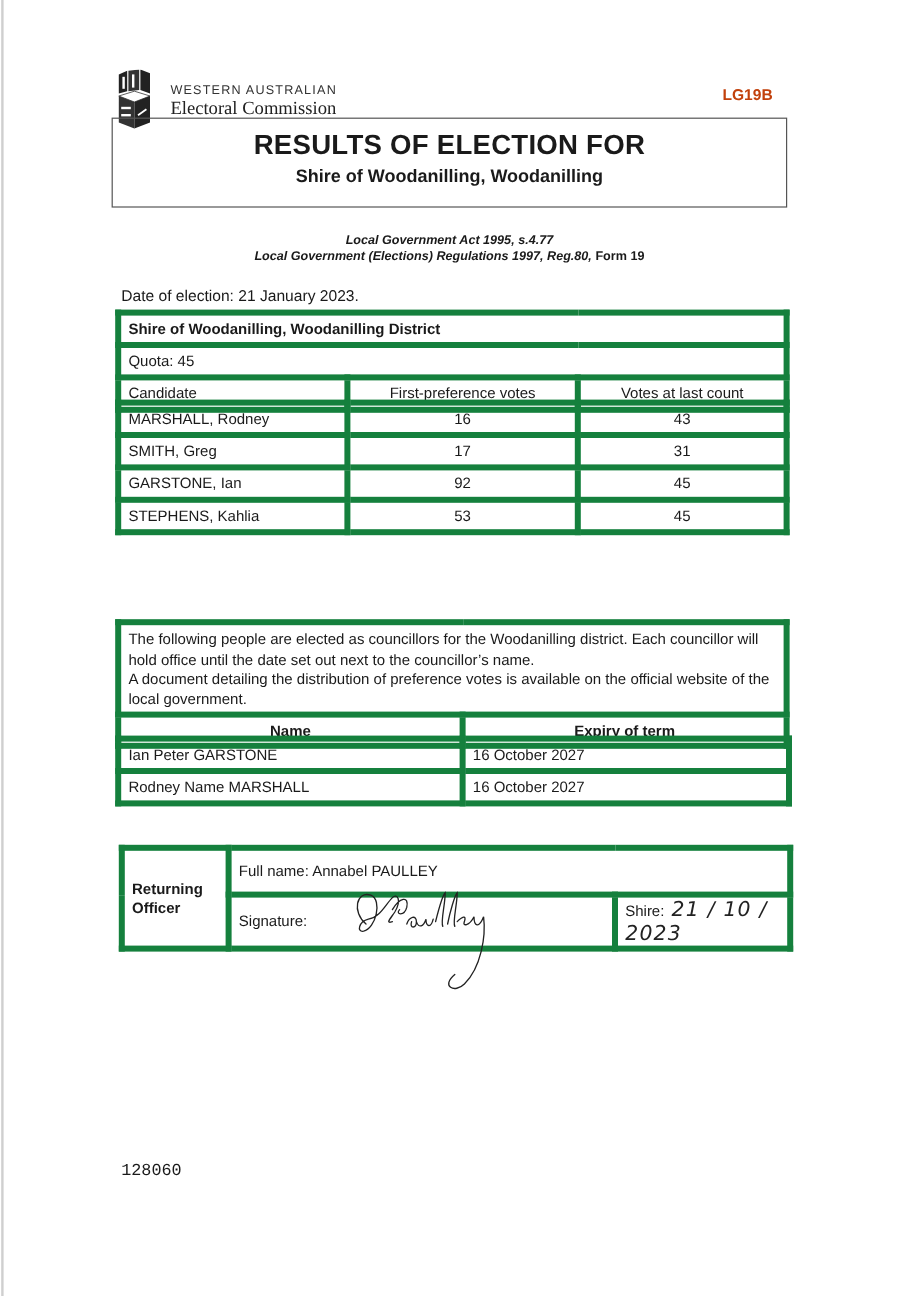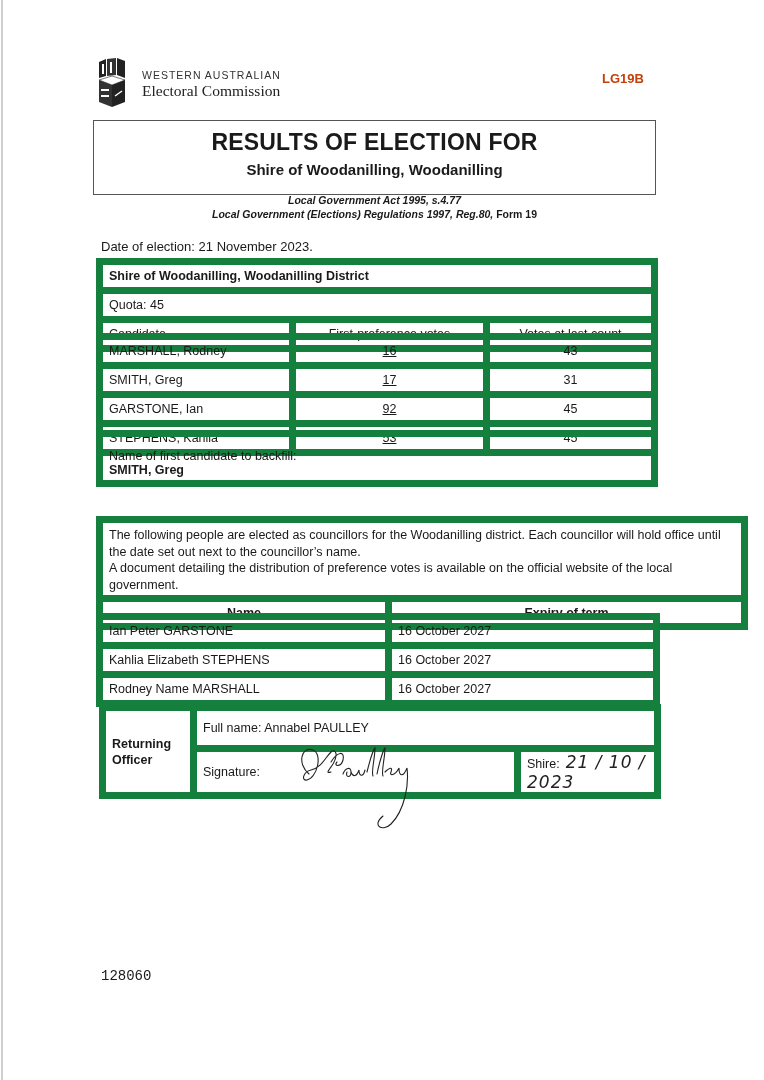--- a/index.html
+++ b/index.html
@@ -9,40 +9,40 @@
   }
   .edge-line { position: absolute; left: 1px; top: 0; width: 2px; height: 1080px; background: #cfcfcf; }
   .abs { position: absolute; }
   
   .logo { left: 97px; top: 58px; width: 30px; height: 50px; }
   .org { left: 142px; top: 70px; line-height: 1; }
   .org .l1 { font-size: 10.5px; letter-spacing: 1px; color: #333; }
   .org .l2 { font-family: "Liberation Serif", "DejaVu Serif", serif; font-size: 15.5px; color: #222; margin-top: 2px; }
   .form-code { left: 602px; top: 71px; font-weight: bold; font-size: 13px; color: #c2410c; }
   
-  .title-box { left: 93px; top: 120px; width: 561px; height: 73px; border: 1px solid #555; }
+  .title-box { left: 93px; top: 98px; width: 561px; height: 73px; border: 1px solid #555; }
   .title-main { position: absolute; left: 0; right: 0; top: 8px; text-align: center; font-weight: bold; font-size: 23px; letter-spacing: 0.2px; }
   .title-sub { position: absolute; left: 0; right: 0; top: 40px; text-align: center; font-weight: bold; font-size: 15px; }
   .legal { left: 93px; width: 563px; text-align: center; font-size: 10.5px; font-weight: bold; font-style: italic; }
   .legal .plain { font-style: normal; }
   .date-line { left: 101px; top: 239px; font-size: 13px; }
   
   table { border-collapse: collapse; position: absolute; font-size: 12.5px; }
-  td, th { border: 7px solid #15803d; padding: 0 6px; height: 22px; vertical-align: middle; font-weight: normal; text-align: left; }
+  td, th { border: 5px solid #15803d; padding: 0 6px; height: 22px; vertical-align: middle; font-weight: normal; text-align: left; }
   .results-head { left: 96px; top: 258px; width: 562px; }
   .results-head td { height: 22px; }
   .results-body { left: 96px; top: 333px; width: 562px; }
   .results-body td { height: 22px; }
   .c1 { width: 174px; }
-  .c2 { width: 175px; text-align: center; text-decoration: underline; }
+  .c2 { width: 175px; text-align: center; }
   .c3 { text-align: center; }
   .bold { font-weight: bold; }
   .backfill { left: 96px; top: 430px; width: 562px; }
   .backfill td { height: auto; padding: 3px 6px; line-height: 14px; }
-  .elected-intro { left: 96px; top: 516px; width: 652px; }
+  .elected-intro { left: 96px; top: 516px; width: 562px; }
   .elected-intro td { height: auto; padding: 4px 6px 2px 6px; line-height: 16.5px; }
   .elected-intro th { height: 21px; text-align: center; font-weight: bold; }
   .elected-body { left: 96px; top: 613px; width: 564px; }
   .elected-body td { height: 22px; }
   .e1 { width: 270px; }
   
   .ro { left: 99px; top: 704px; width: 562px; }
   .ro td { height: 34px; }
   .ro-label { width: 72px; font-weight: bold; line-height: 16px; }
   .sig-cell { position: relative; }
@@ -74,21 +74,21 @@
 </div>
 <div class="abs form-code">LG19B</div>
 
 <div class="abs title-box">
   <div class="title-main">RESULTS OF ELECTION FOR</div>
   <div class="title-sub">Shire of Woodanilling, Woodanilling</div>
 </div>
 <div class="abs legal" style="top:194px;">Local Government Act 1995, s.4.77</div>
 <div class="abs legal" style="top:208px;"><span>Local Government (Elections) Regulations 1997, Reg.80,</span><span class="plain"> Form 19</span></div>
 
-<div class="abs date-line">Date of election: 21 November 2023.</div>
+<div class="abs date-line">Date of election: 21 January 2023.</div>
 
 <table class="results-head">
   <tbody>
       <tr>
         <td colspan="3" class="bold">Shire of Woodanilling, Woodanilling District</td>
       </tr>
   <tr>
         <td colspan="3">Quota: 45</td>
       </tr>
   <tr>
@@ -119,26 +119,20 @@
   <tr>
     <td class="c1">STEPHENS, Kahlia</td>
     <td class="c2">53</td>
     <td class="c3">45</td>
   </tr>
 </tbody>
   </table>
 
 <table class="backfill">
   <tbody>
-      <tr>
-        <td style="padding-top:12px;">
-    <div>Name of first candidate to backfill:</div>
-    <div class="bold">SMITH, Greg</div>
-  </td>
-      </tr>
 </tbody>
   </table>
 
 <table class="elected-intro">
   <tbody>
       <tr>
         <td colspan="2">
     <div>The following people are elected as councillors for the Woodanilling district.  Each councillor will hold office until the date set out next to the councillor’s name.</div>
     <div>A document detailing the distribution of preference votes is available on the official website of the local government.</div>
   </td>
@@ -147,24 +141,20 @@
     <th class="e1">Name</th>
     <th>Expiry of term</th>
   </tr>
 </tbody>
   </table>
 
 <table class="elected-body">
   <tbody>
       <tr>
     <td class="e1">Ian Peter GARSTONE</td>
-    <td>16 October 2027</td>
-  </tr>
-  <tr>
-    <td class="e1">Kahlia Elizabeth STEPHENS</td>
     <td>16 October 2027</td>
   </tr>
   <tr>
     <td class="e1">Rodney Name MARSHALL</td>
     <td>16 October 2027</td>
   </tr>
 </tbody>
   </table>
 
 <table class="ro">

